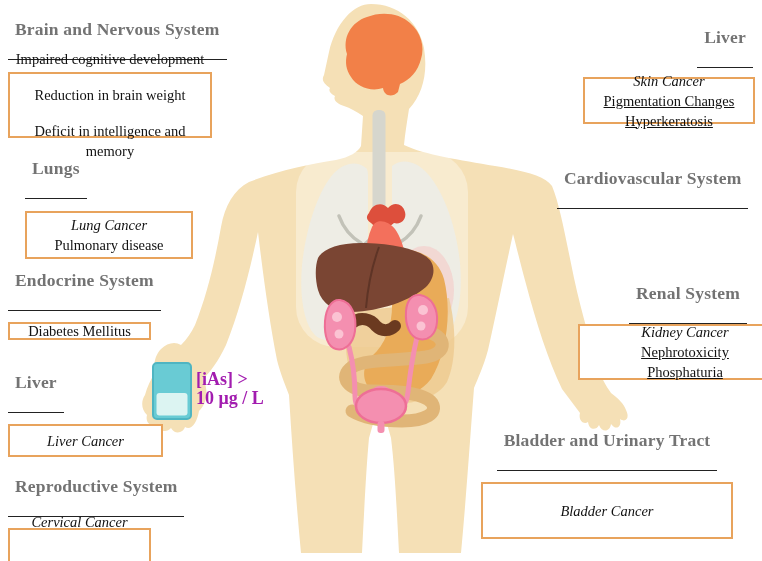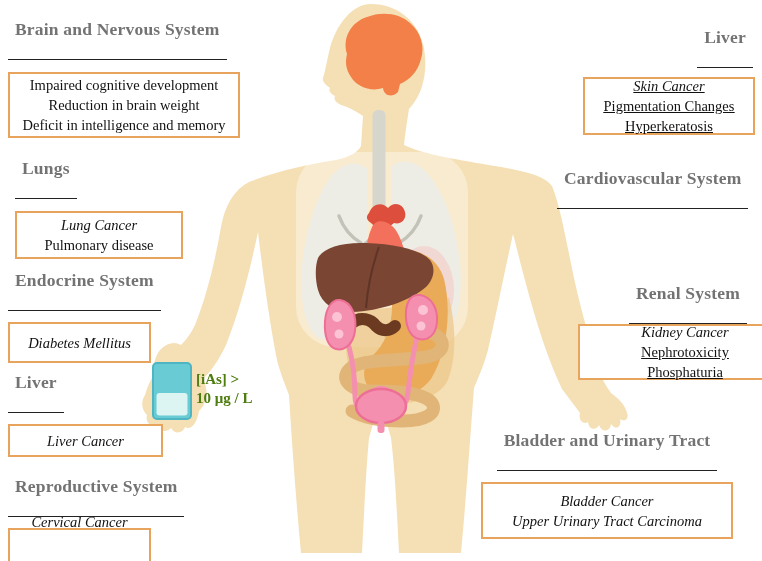--- a/index.html
+++ b/index.html
@@ -15,22 +15,22 @@
   }
   .hdr-row { white-space:nowrap; }
   .box {
     box-sizing:border-box; border:2.5px solid #e8a35c; background:#fff;
     display:flex; flex-direction:column; justify-content:center; align-items:center;
     text-align:center; font-size:14.5px; line-height:20px; color:#111; padding:2px 4px;
   }
   .it { font-style:italic; }
   .ul { text-decoration:underline; }
   .exposure {
-    position:absolute; left:196px; top:370px; font-weight:bold; font-size:15px;
-    line-height:19px; color:#4d7c0f; white-space:nowrap;
+    position:absolute; left:196px; top:370px; font-weight:bold; font-size:18px;
+    line-height:19px; color:#a21caf; white-space:nowrap;
   }
   svg.body-art { position:absolute; left:0; top:0; }
 </style>
 </head>
 <body>
 
 <div class="canvas">
 
   <svg class="body-art" width="762" height="561" viewBox="0 0 762 561">
 
@@ -134,38 +134,38 @@
     </g>
   </svg>
 
   <div class="exposure">
     <div>[iAs] &gt;</div>
     <div>10 μg / L</div>
   </div>
 
   <section class="panel" style="left:8px; top:18px;">
     <div class="hdr-row"><span class="hdr">Brain and Nervous System</span></div>
-    <div class="box" style="width:232px; height:66px; margin-top:12px;">
+    <div class="box" style="width:204px; height:66px; margin-top:12px;gap:16px;">
       <div>Impaired cognitive development</div>
       <div>Reduction in brain weight</div>
       <div>Deficit in intelligence and memory</div>
     </div>
   </section>
 
-  <section class="panel" style="left:15px; top:157px;">
+  <section class="panel" style="left:25px; top:157px;">
     <div class="hdr-row"><span class="hdr">Lungs</span></div>
     <div class="box" style="width:168px; height:48px; margin-top:12px;">
       <div class="it">Lung Cancer</div>
       <div>Pulmonary disease</div>
     </div>
   </section>
 
   <section class="panel" style="left:8px; top:269px;">
     <div class="hdr-row"><span class="hdr">Endocrine System</span></div>
-    <div class="box" style="width:143px; height:41px; margin-top:11px;font-style:italic;">
+    <div class="box" style="width:143px; height:18px; margin-top:11px;">
       <div>Diabetes Mellitus</div>
     </div>
   </section>
 
   <section class="panel" style="left:8px; top:371px;">
     <div class="hdr-row"><span class="hdr">Liver</span></div>
     <div class="box" style="width:155px; height:33px; margin-top:11px;">
       <div class="it">Liver Cancer</div>
     </div>
   </section>
@@ -173,21 +173,21 @@
   <section class="panel" style="left:8px; top:475px;">
     <div class="hdr-row"><span class="hdr">Reproductive System</span></div>
     <div class="box" style="width:143px; height:45px; margin-top:11px;gap:37px;">
       <div class="it">Cervical Cancer</div>
       <div class="it">Prostate Cancer</div>
     </div>
   </section>
 
   <section class="panel" style="left:583px; top:26px; width:172px;">
     <div class="hdr-row" style="text-align:right; padding-right:2px;"><span class="hdr">Liver</span></div>
-    <div class="box" style="width:172px; height:58px; margin-top:9px;text-decoration:underline;">
+    <div class="box" style="width:172px; height:47px; margin-top:9px;">
       <div class="it">Skin Cancer</div>
       <div class="ul">Pigmentation Changes</div>
       <div class="ul">Hyperkeratosis</div>
     </div>
   </section>
 
   <section class="panel" style="left:545px; top:167px; width:212px;margin-left:12px;">
     <div class="hdr-row"><span class="hdr">Cardiovascular System</span></div>
   </section>
 
@@ -197,17 +197,16 @@
       <div class="it">Kidney Cancer</div>
       <div class="ul">Nephrotoxicity</div>
       <div class="ul">Phosphaturia</div>
     </div>
   </section>
 
   <section class="panel" style="left:481px; top:429px; width:252px;">
     <div class="hdr-row" style="text-align:center;"><span class="hdr">Bladder and Urinary Tract</span></div>
     <div class="box" style="width:252px; height:57px; margin-top:11px;">
       <div class="it">Bladder Cancer</div>
-      <div class="it">Upper Urinary Tract Carcinoma</div>
     </div>
   </section>
 
 </div>
 
 </body></html>

